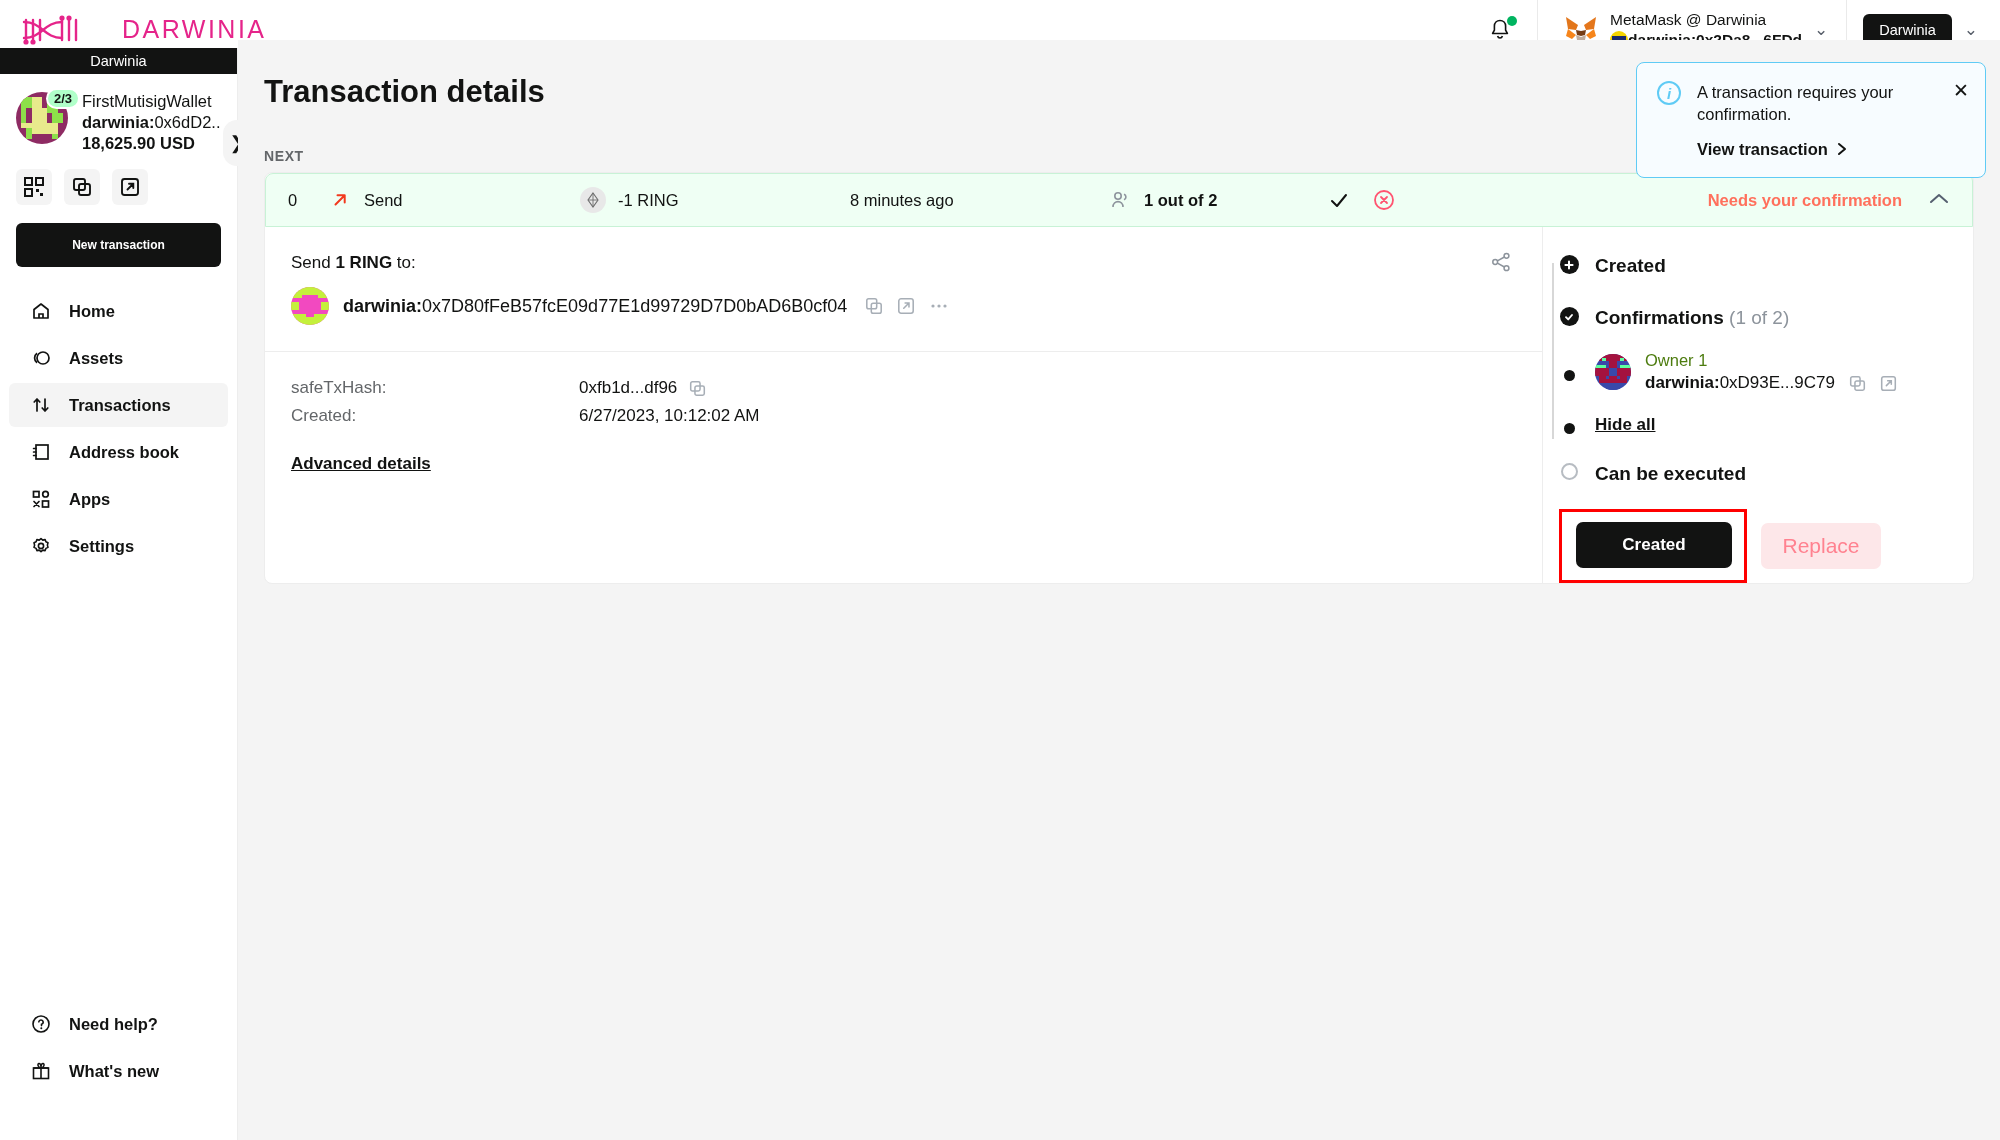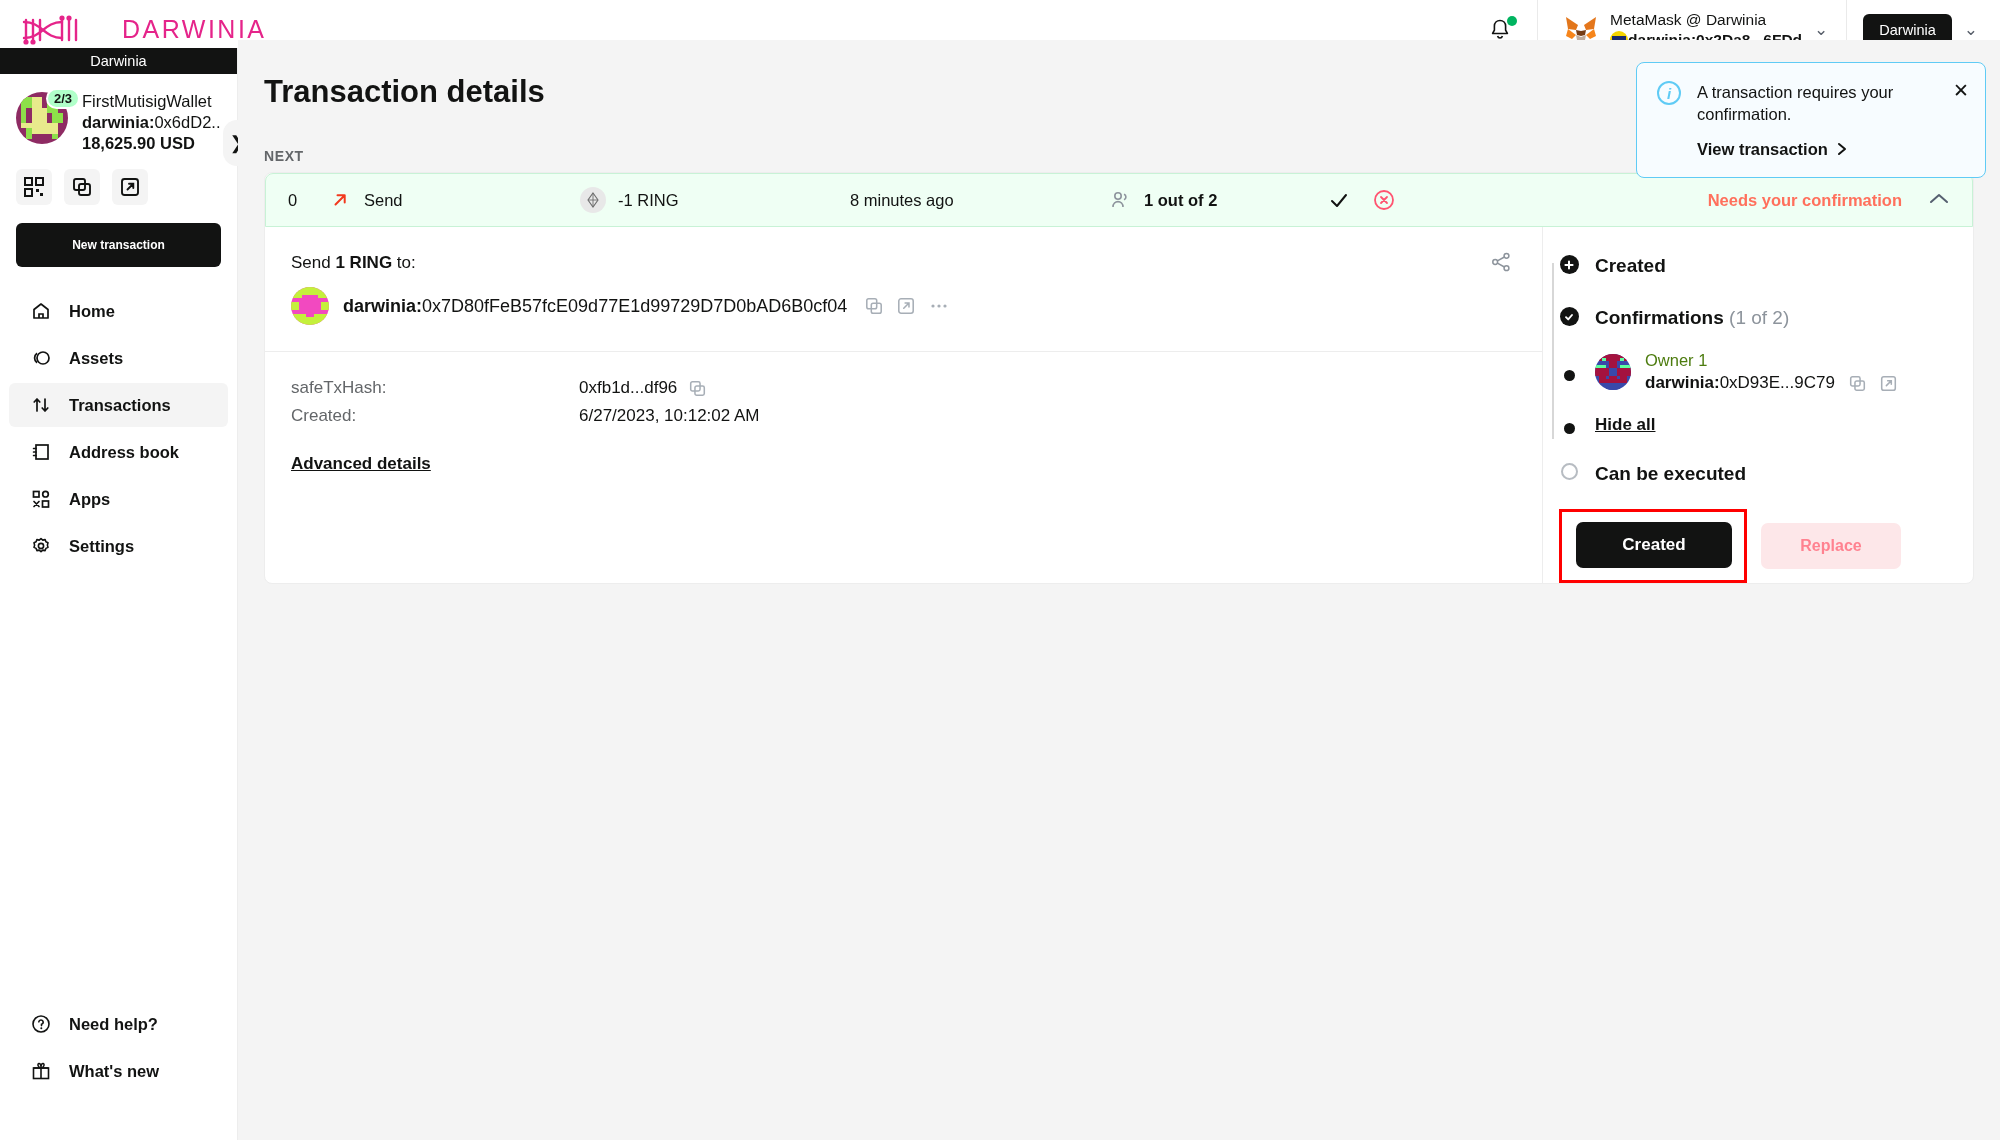--- a/index.html
+++ b/index.html
@@ -173,22 +173,22 @@
 
   .btn-row { display: flex; align-items: center; gap: 0; margin-top: 24px; }
   .confirm-highlight { border: 3px solid #ff0000; padding: 10px 12px 12px 14px; }
   .btn-confirm {
     background: #121312; color: #ffffff; border-radius: 7px;
     width: 156px; height: 46px; display: flex; align-items: center;
     justify-content: center; font-size: 17px; font-weight: 700;
   }
   .btn-replace {
     background: #fde7e9; color: #ff8290; border-radius: 7px;
-    width: 140px; height: 46px; display: flex; align-items: center;
-    justify-content: center; font-size: 16px; font-weight: 700; margin-left: 14px;
+    width: 120px; height: 46px; display: flex; align-items: center;
+    justify-content: center; font-size: 21px; font-weight: 400; margin-left: 14px;
   }
 
   
   .toast {
     position: absolute; top: 62px; right: 14px; width: 350px;
     background: #f7fcff; border: 1px solid #5fcbf5; border-radius: 8px;
     padding: 18px 18px 18px 20px; display: flex; gap: 16px;
   }
   .toast-i {
     width: 24px; height: 24px; border-radius: 50%; border: 2px solid #5fcbf5;

